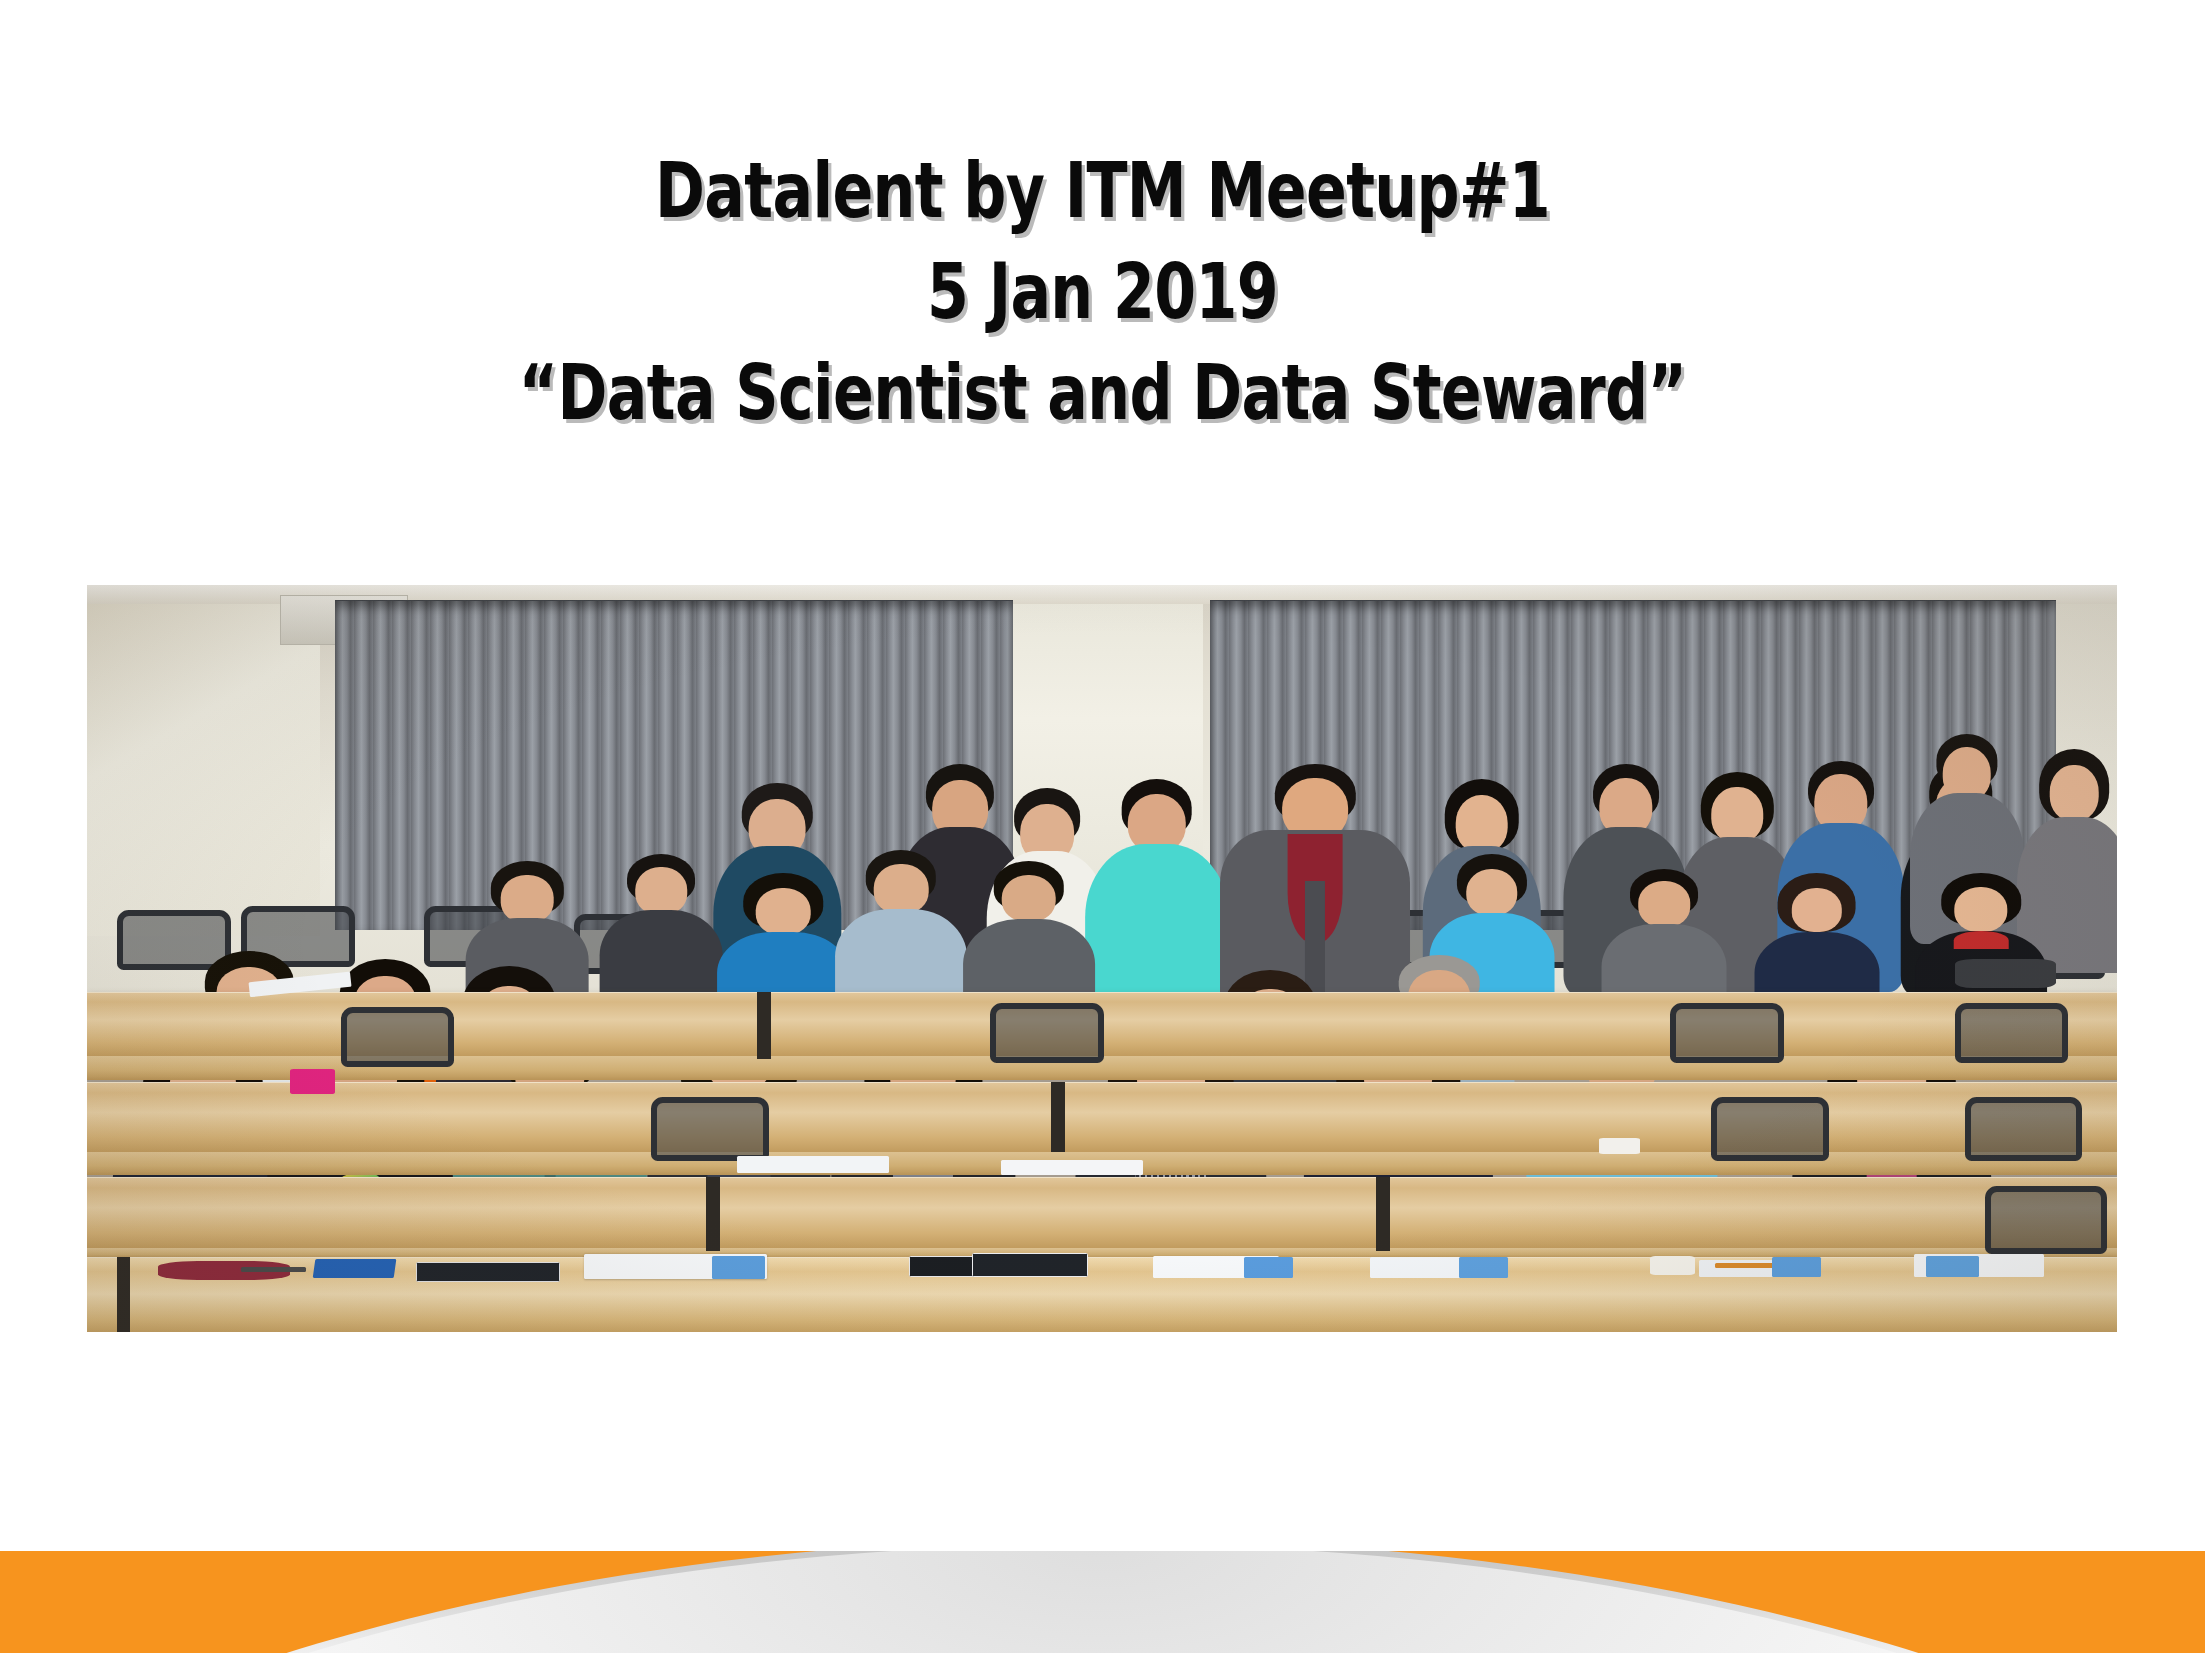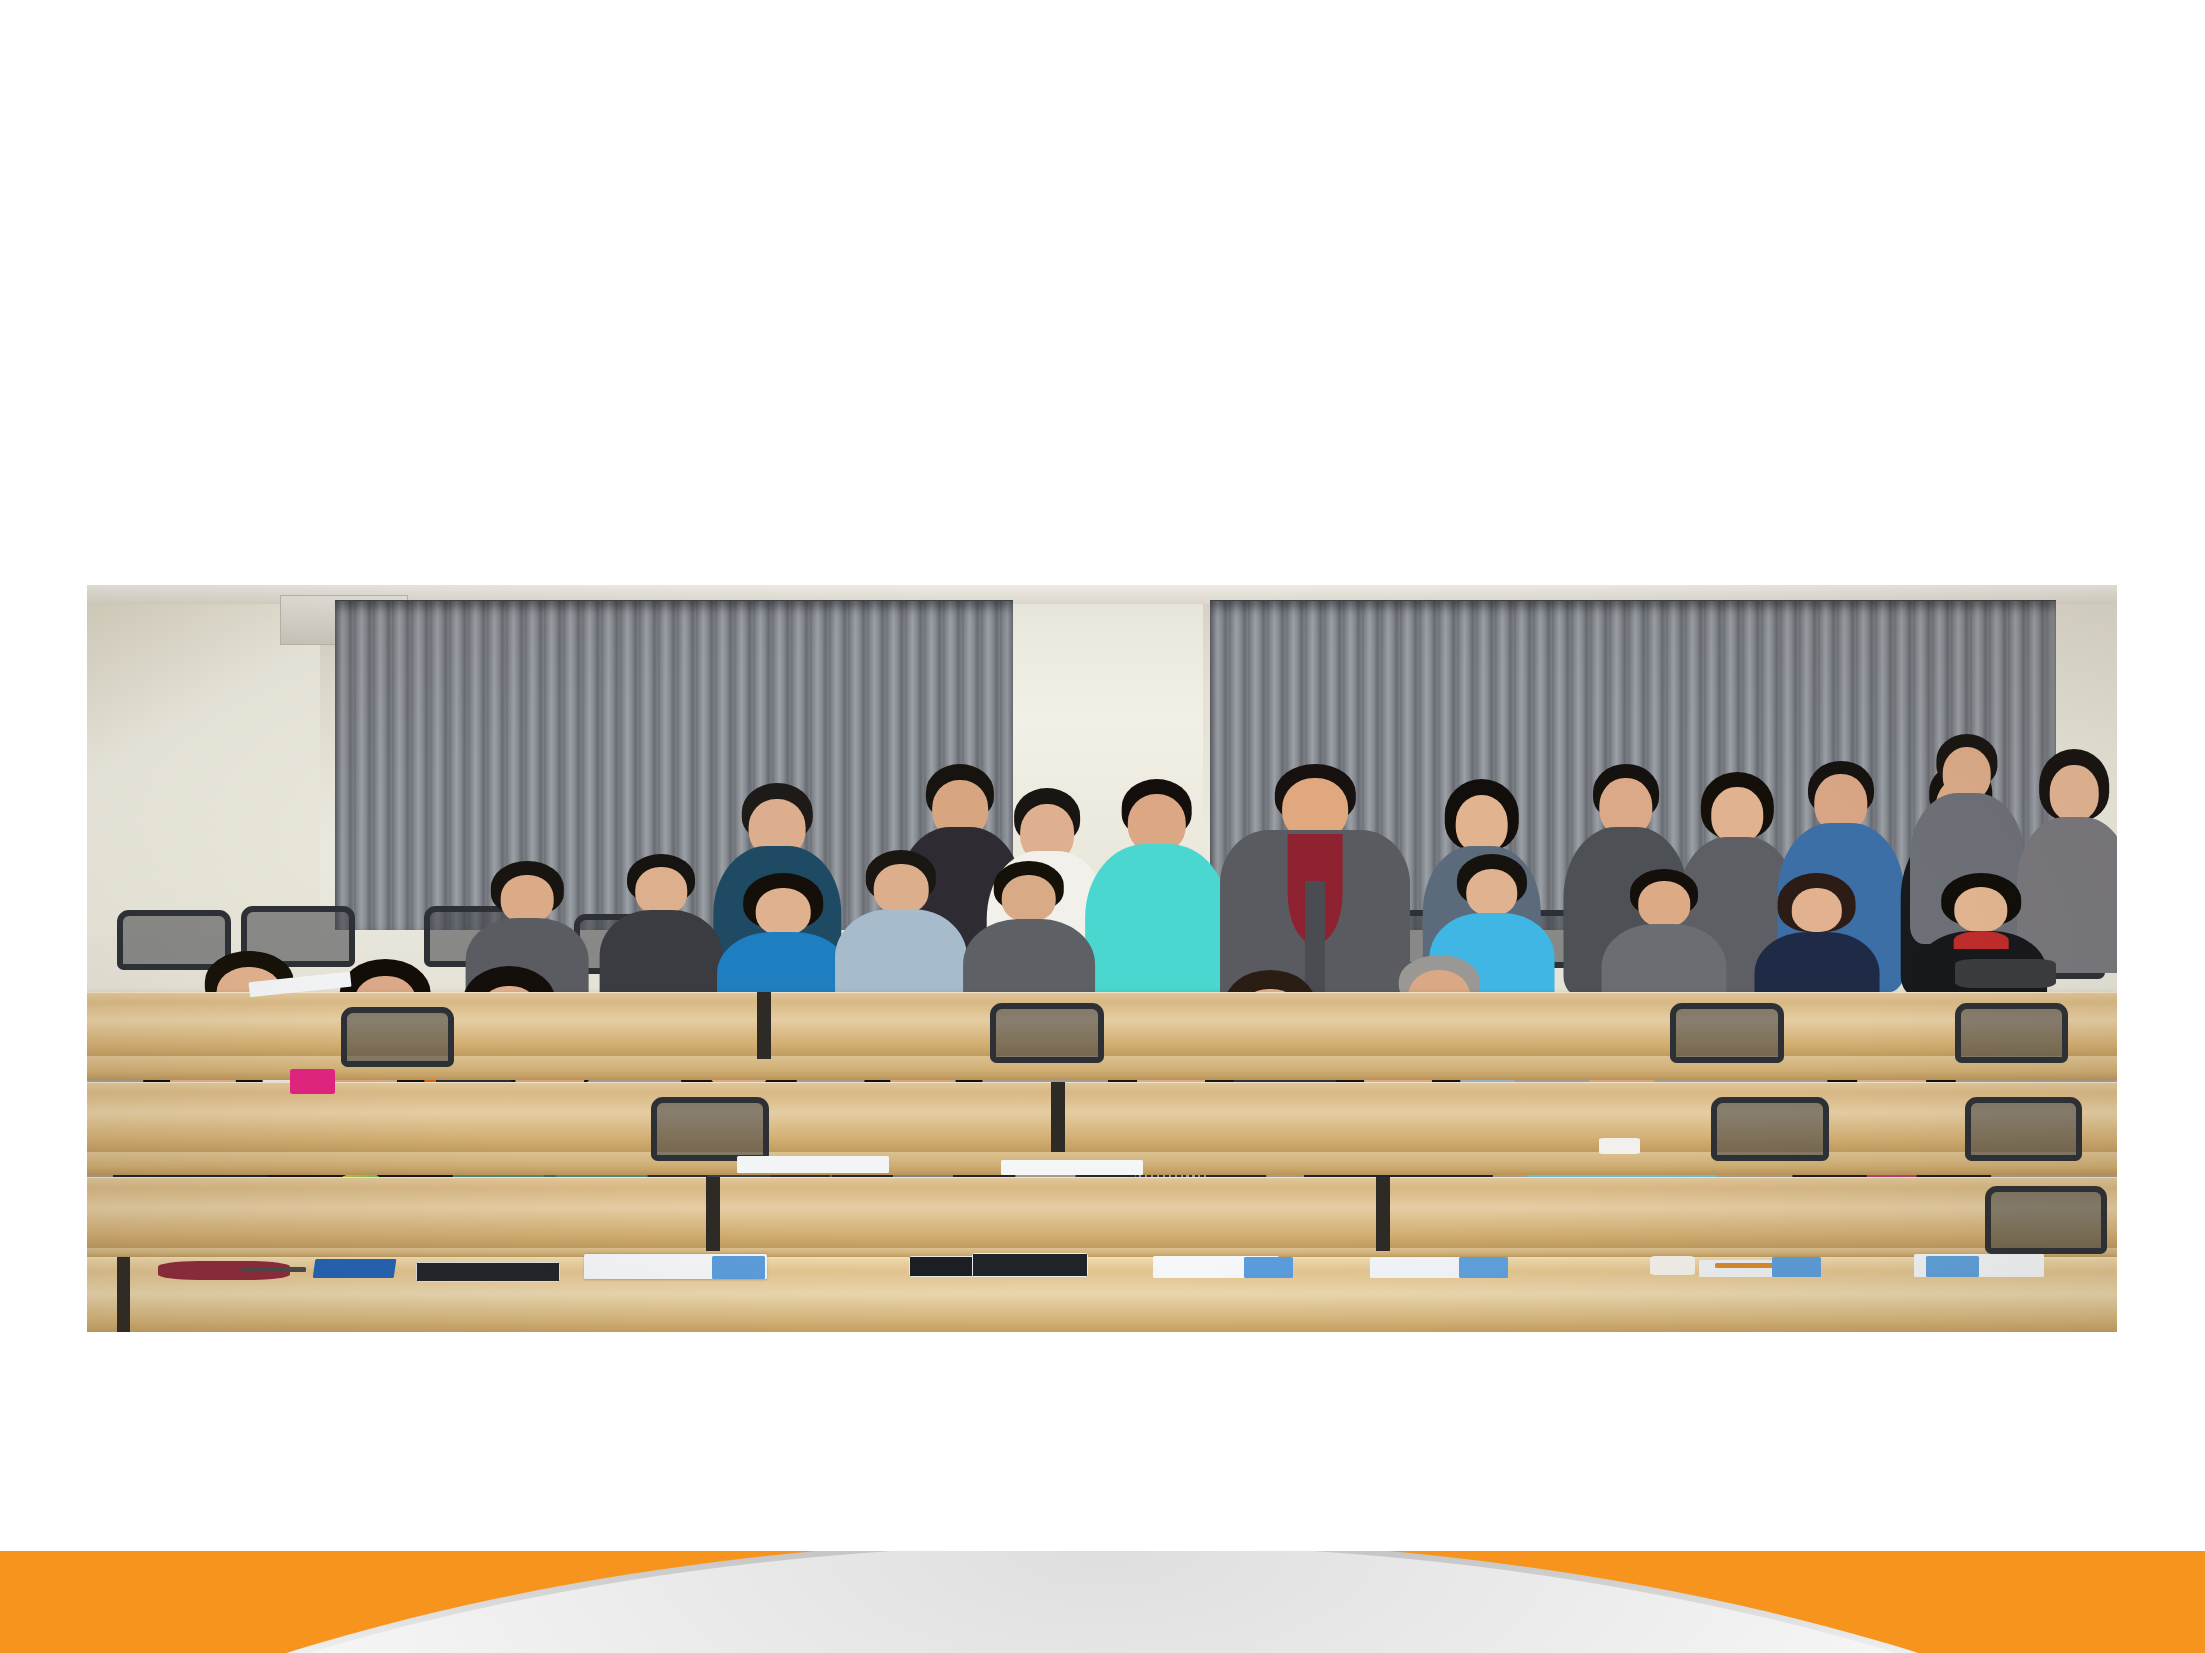--- a/index.html
+++ b/index.html
@@ -197,20 +197,25 @@
   <div class="top-grad"></div>
   <div class="top-mask"></div>
 
   <div class="bot-orange"></div>
   <div class="bot-shadowarc"></div>
   <div class="bot-white"></div>
   <div class="bot-grad"></div>
   <div class="bot-mask"></div>
   <div class="bot-swatch"></div>
 
+  <div class="title-block">
+    <span class="title-line">Datalent by ITM Meetup#1</span>
+    <span class="title-line">5 Jan 2019</span>
+    <span class="title-line">“Data Scientist and Data Steward”</span>
+  </div>
 
   <div class="photo-frame">
     <div class="photo">
 
       <div class="wall"></div>
       <div class="wall-left"></div>
       <div class="wall-mid"></div>
       <div class="wall-right"></div>
       <div class="topbeam"></div>
       <div class="vent"></div>

